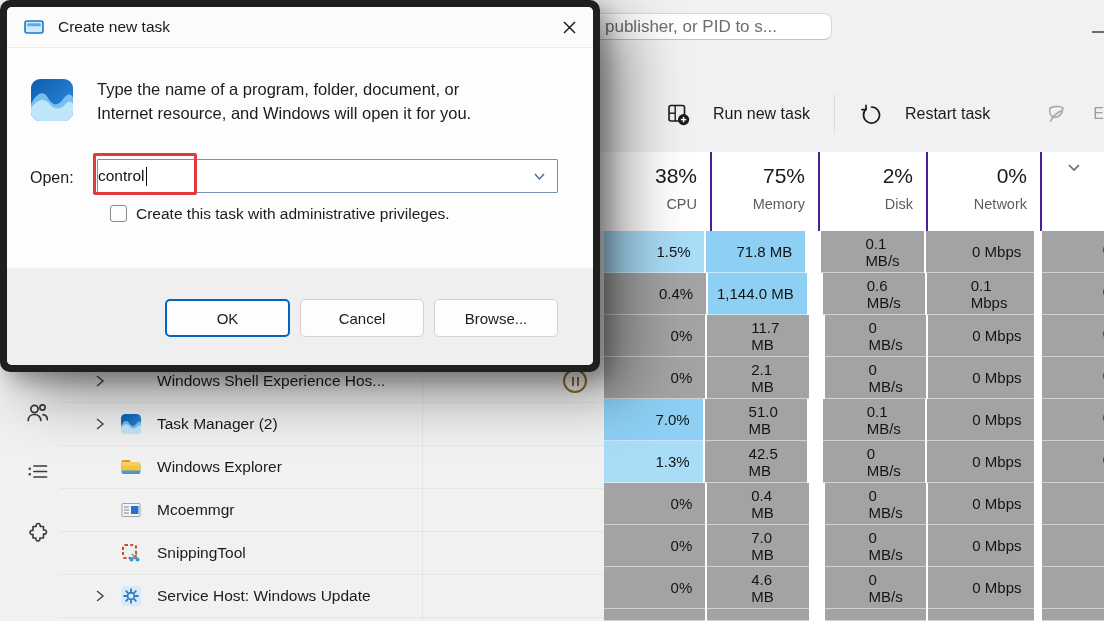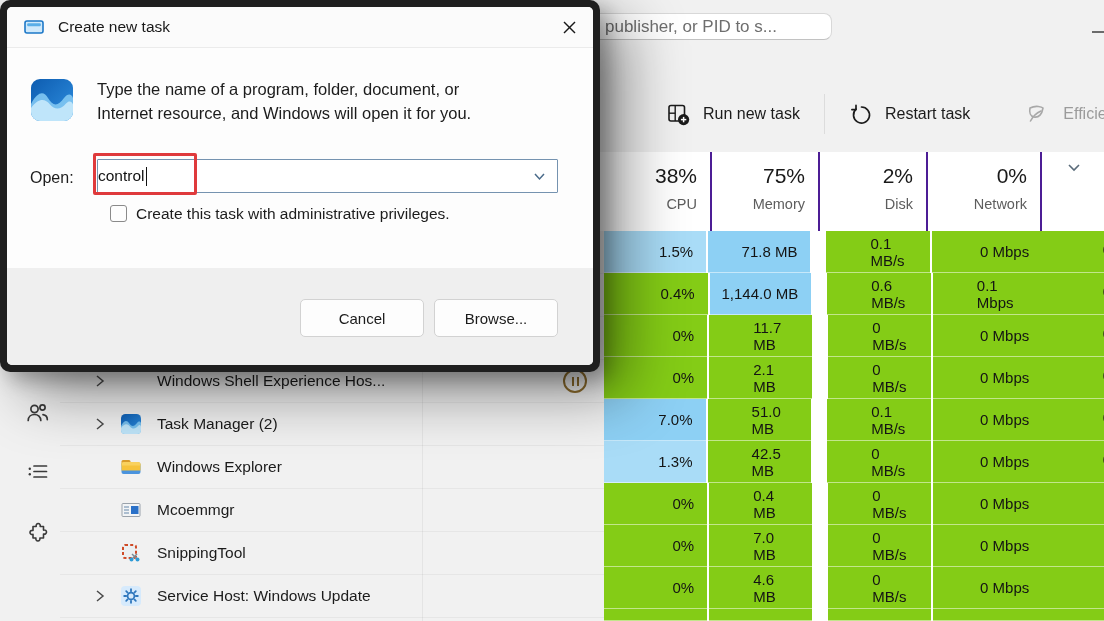--- a/index.html
+++ b/index.html
@@ -12,21 +12,21 @@
   }
   
   .min-dash{position:absolute;left:1092px;top:31px;width:14px;height:2px;background:#6b6b6b;}
   .search-box{
     position:absolute;left:558px;top:13px;width:274px;height:27px;
     background:#ffffff;border:1px solid #d8d8d8;border-bottom-color:#c2c2c2;border-radius:8px;
     box-sizing:border-box;display:flex;align-items:center;
   }
   .search-placeholder{margin-left:46px;font-size:17px;color:#6e6e6e;white-space:nowrap;}
   .toolbar{position:absolute;left:604px;top:92px;height:44px;display:flex;align-items:center;}
-  .tbtn{display:flex;align-items:center;gap:12px;font-size:16px;color:#1b1b1b;white-space:nowrap;}
+  .tbtn{display:flex;align-items:center;gap:22px;font-size:16px;color:#1b1b1b;white-space:nowrap;}
   .tbtn.disabled{color:#9b9b9b;}
   .tb-sep{width:1px;height:40px;background:#dcdcdc;margin:0 24px 0 24px;}
   .tbtn svg{flex:0 0 auto;}
   #btn-run-new-task{margin-left:62px;}
   
   .thead{
     position:absolute;left:560px;top:152px;width:544px;height:79px;background:#ffffff;
     display:flex;
   }
   .thead .spacer{width:44px;}
@@ -42,23 +42,23 @@
   .drow.partial{height:12px;overflow:hidden;}
   .cell{
     box-sizing:border-box;position:relative;height:100%;
     display:flex;align-items:center;justify-content:flex-end;
     padding-right:13px;font-size:15px;color:#141414;
     border-bottom:1px solid rgba(255,255,255,0.5);
   }
   .c1{width:106px;margin-right:2px;}
   .c2{width:106px;margin-right:16px;}
   .c3{width:106px;margin-right:2px;}
-  .c4{width:112px;margin-right:0;}
+  .c4{width:112px;margin-right:8px;}
   .c5{width:62px;}
-  .heat-l{background:#84cc16;padding-left:44px;}
+  .heat-l{background:#a3a3a3;padding-left:44px;}
   .heat-m{background:#a9dcf7;}
   .heat-d{background:#8dd0f4;}
   .edge{position:absolute;right:-7px;top:10px;font-size:15px;color:#141414;}
   
   .vsep{position:absolute;left:422px;top:231px;width:1px;height:390px;background:#e4e4e4;}
   .lrows{position:absolute;left:60px;top:231px;width:544px;}
   .lrow{position:relative;height:42px;border-bottom:1px solid rgba(0,0,0,0.045);}
   .lrow .chev{position:absolute;left:34px;top:13px;}
   .lrow .picon{position:absolute;left:60px;top:10px;width:22px;height:22px;}
   .lrow .pname{position:absolute;left:97px;top:0;line-height:42px;font-size:15.5px;color:#1b1b1b;white-space:nowrap;}
@@ -453,19 +453,20 @@
         </span>
       </div>
       <div class="annotation-rect"></div>
 
       <div class="dcheck-row">
         <span class="checkbox"></span>
         <span class="dcheck-label">Create this task with administrative privileges.</span>
       </div>
 
       <div class="dfooter">
+        <button class="dbtn default" id="btn-ok">OK</button>
         <button class="dbtn" id="btn-cancel">Cancel</button>
         <button class="dbtn" id="btn-browse">Browse...</button>
       </div>
     </div>
   </div>
 
 </div>
 
 </body></html>

